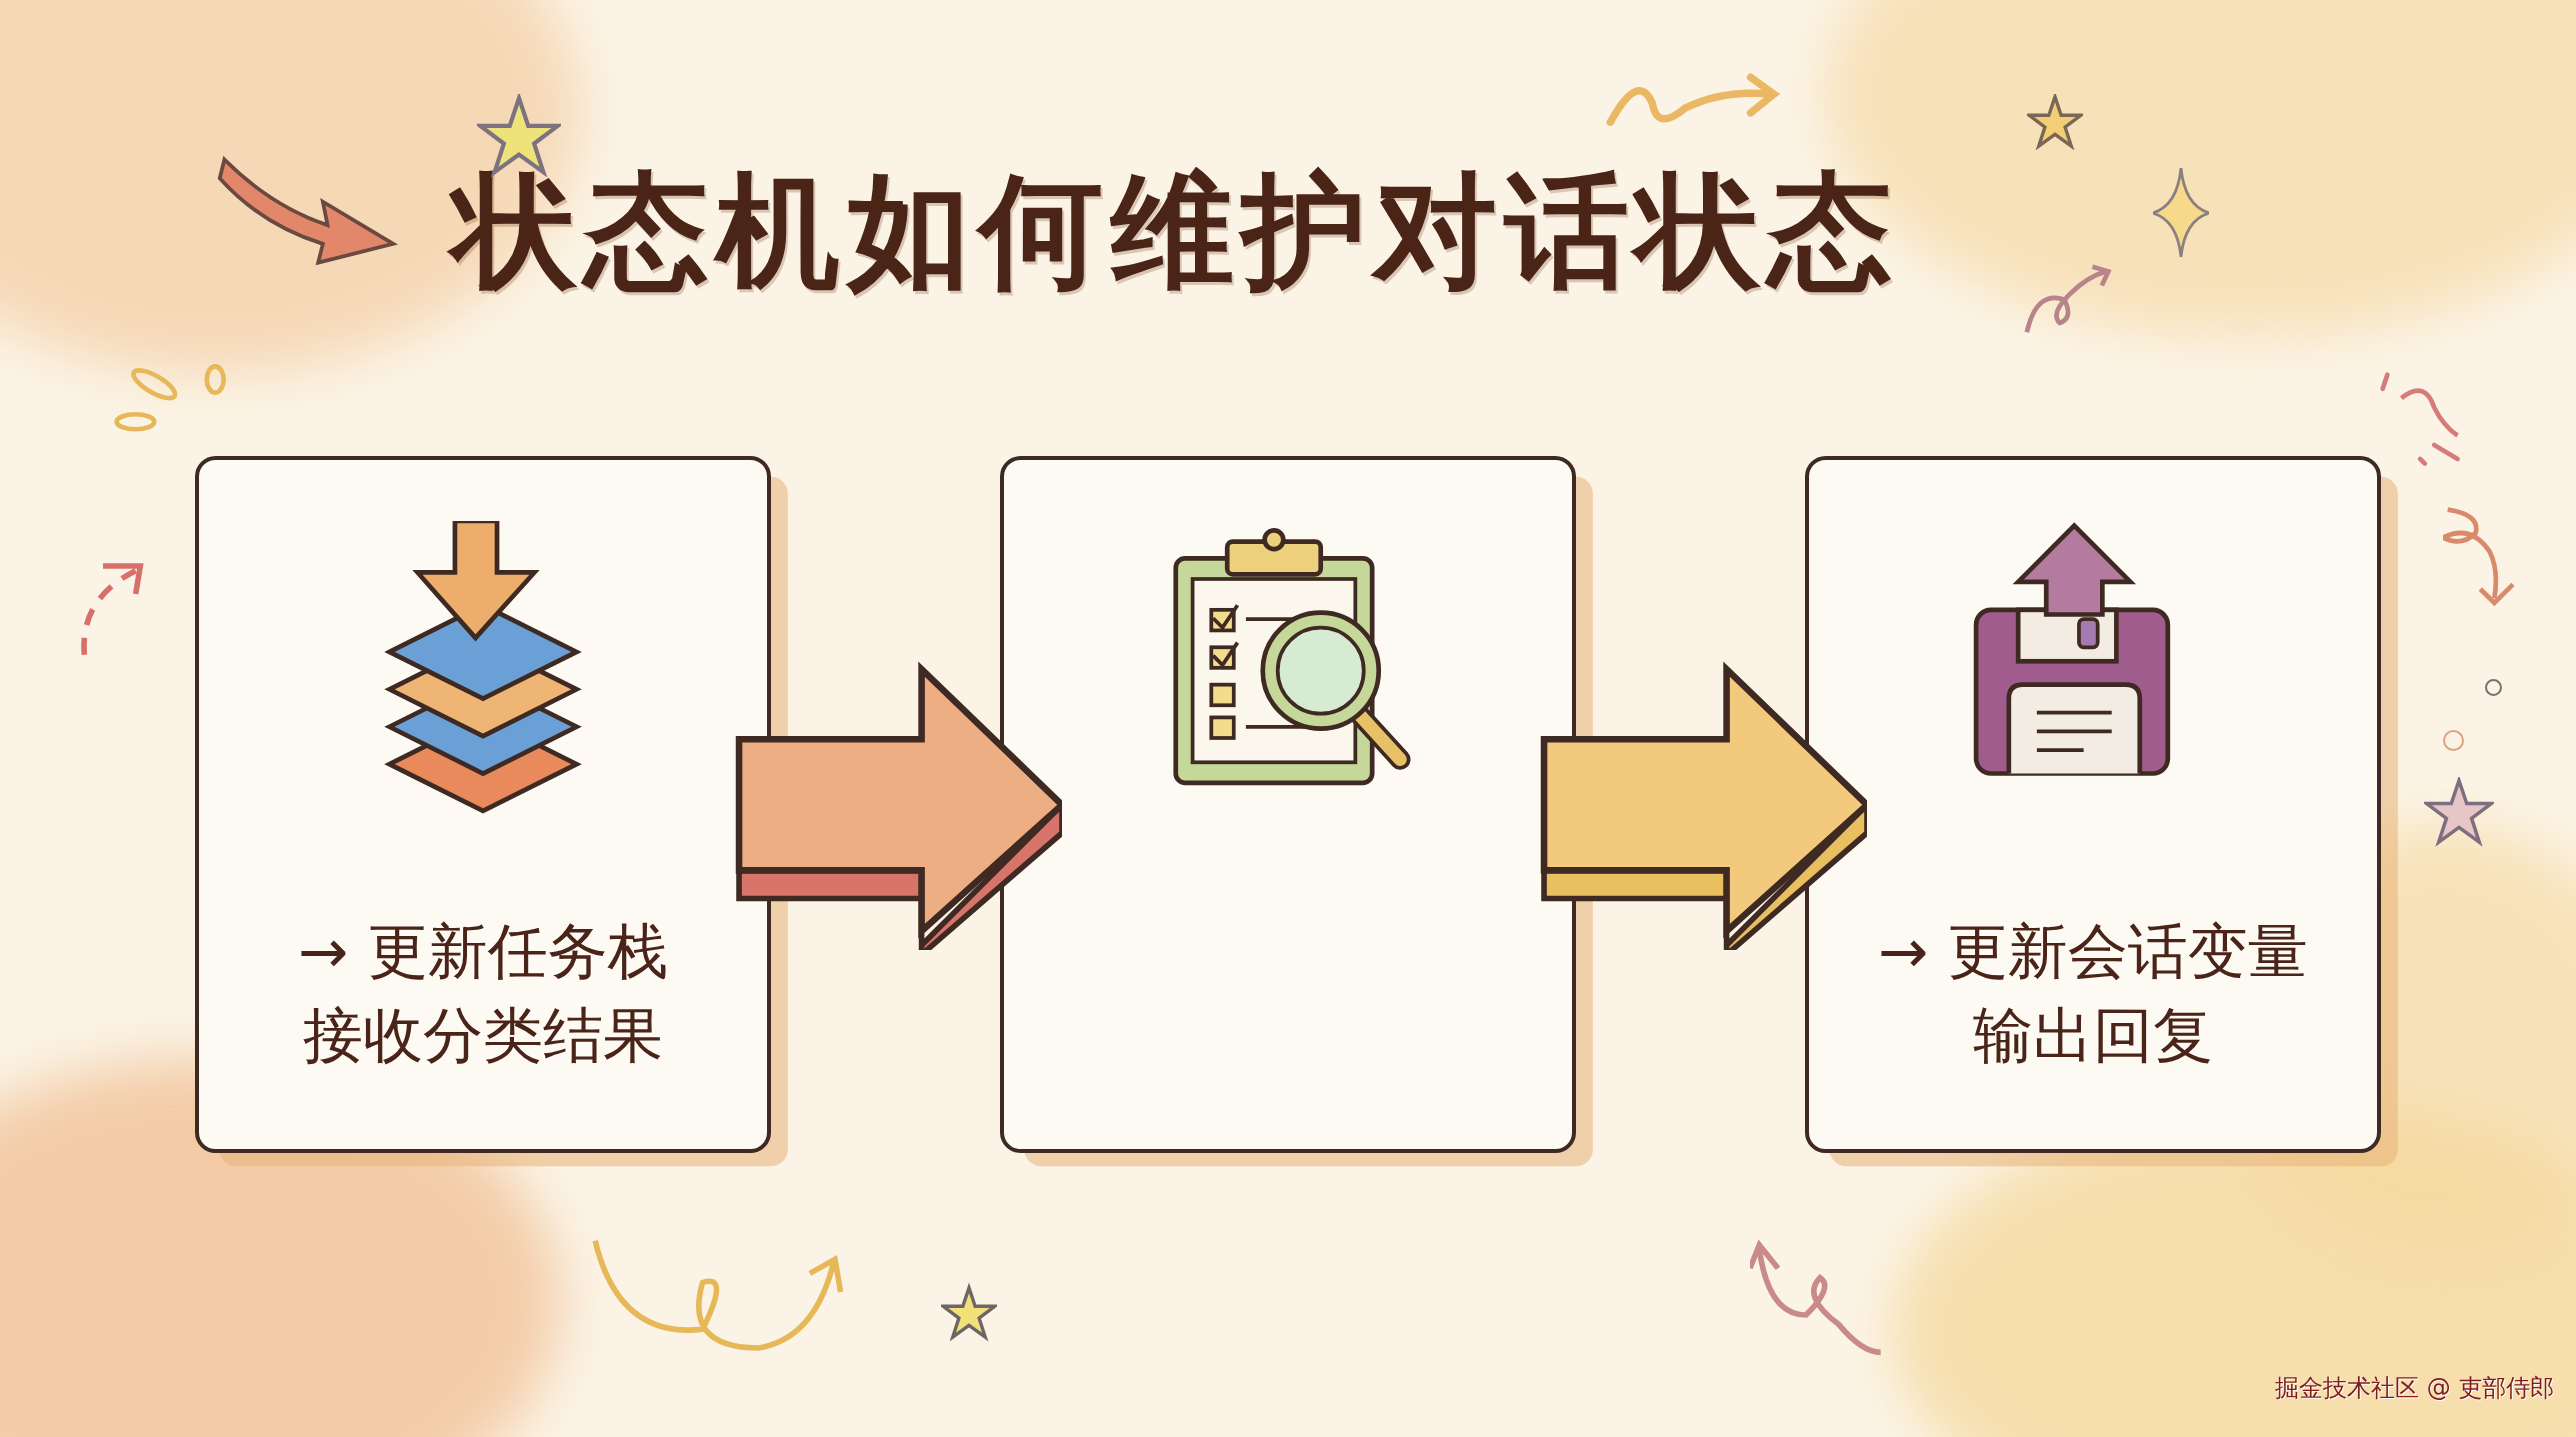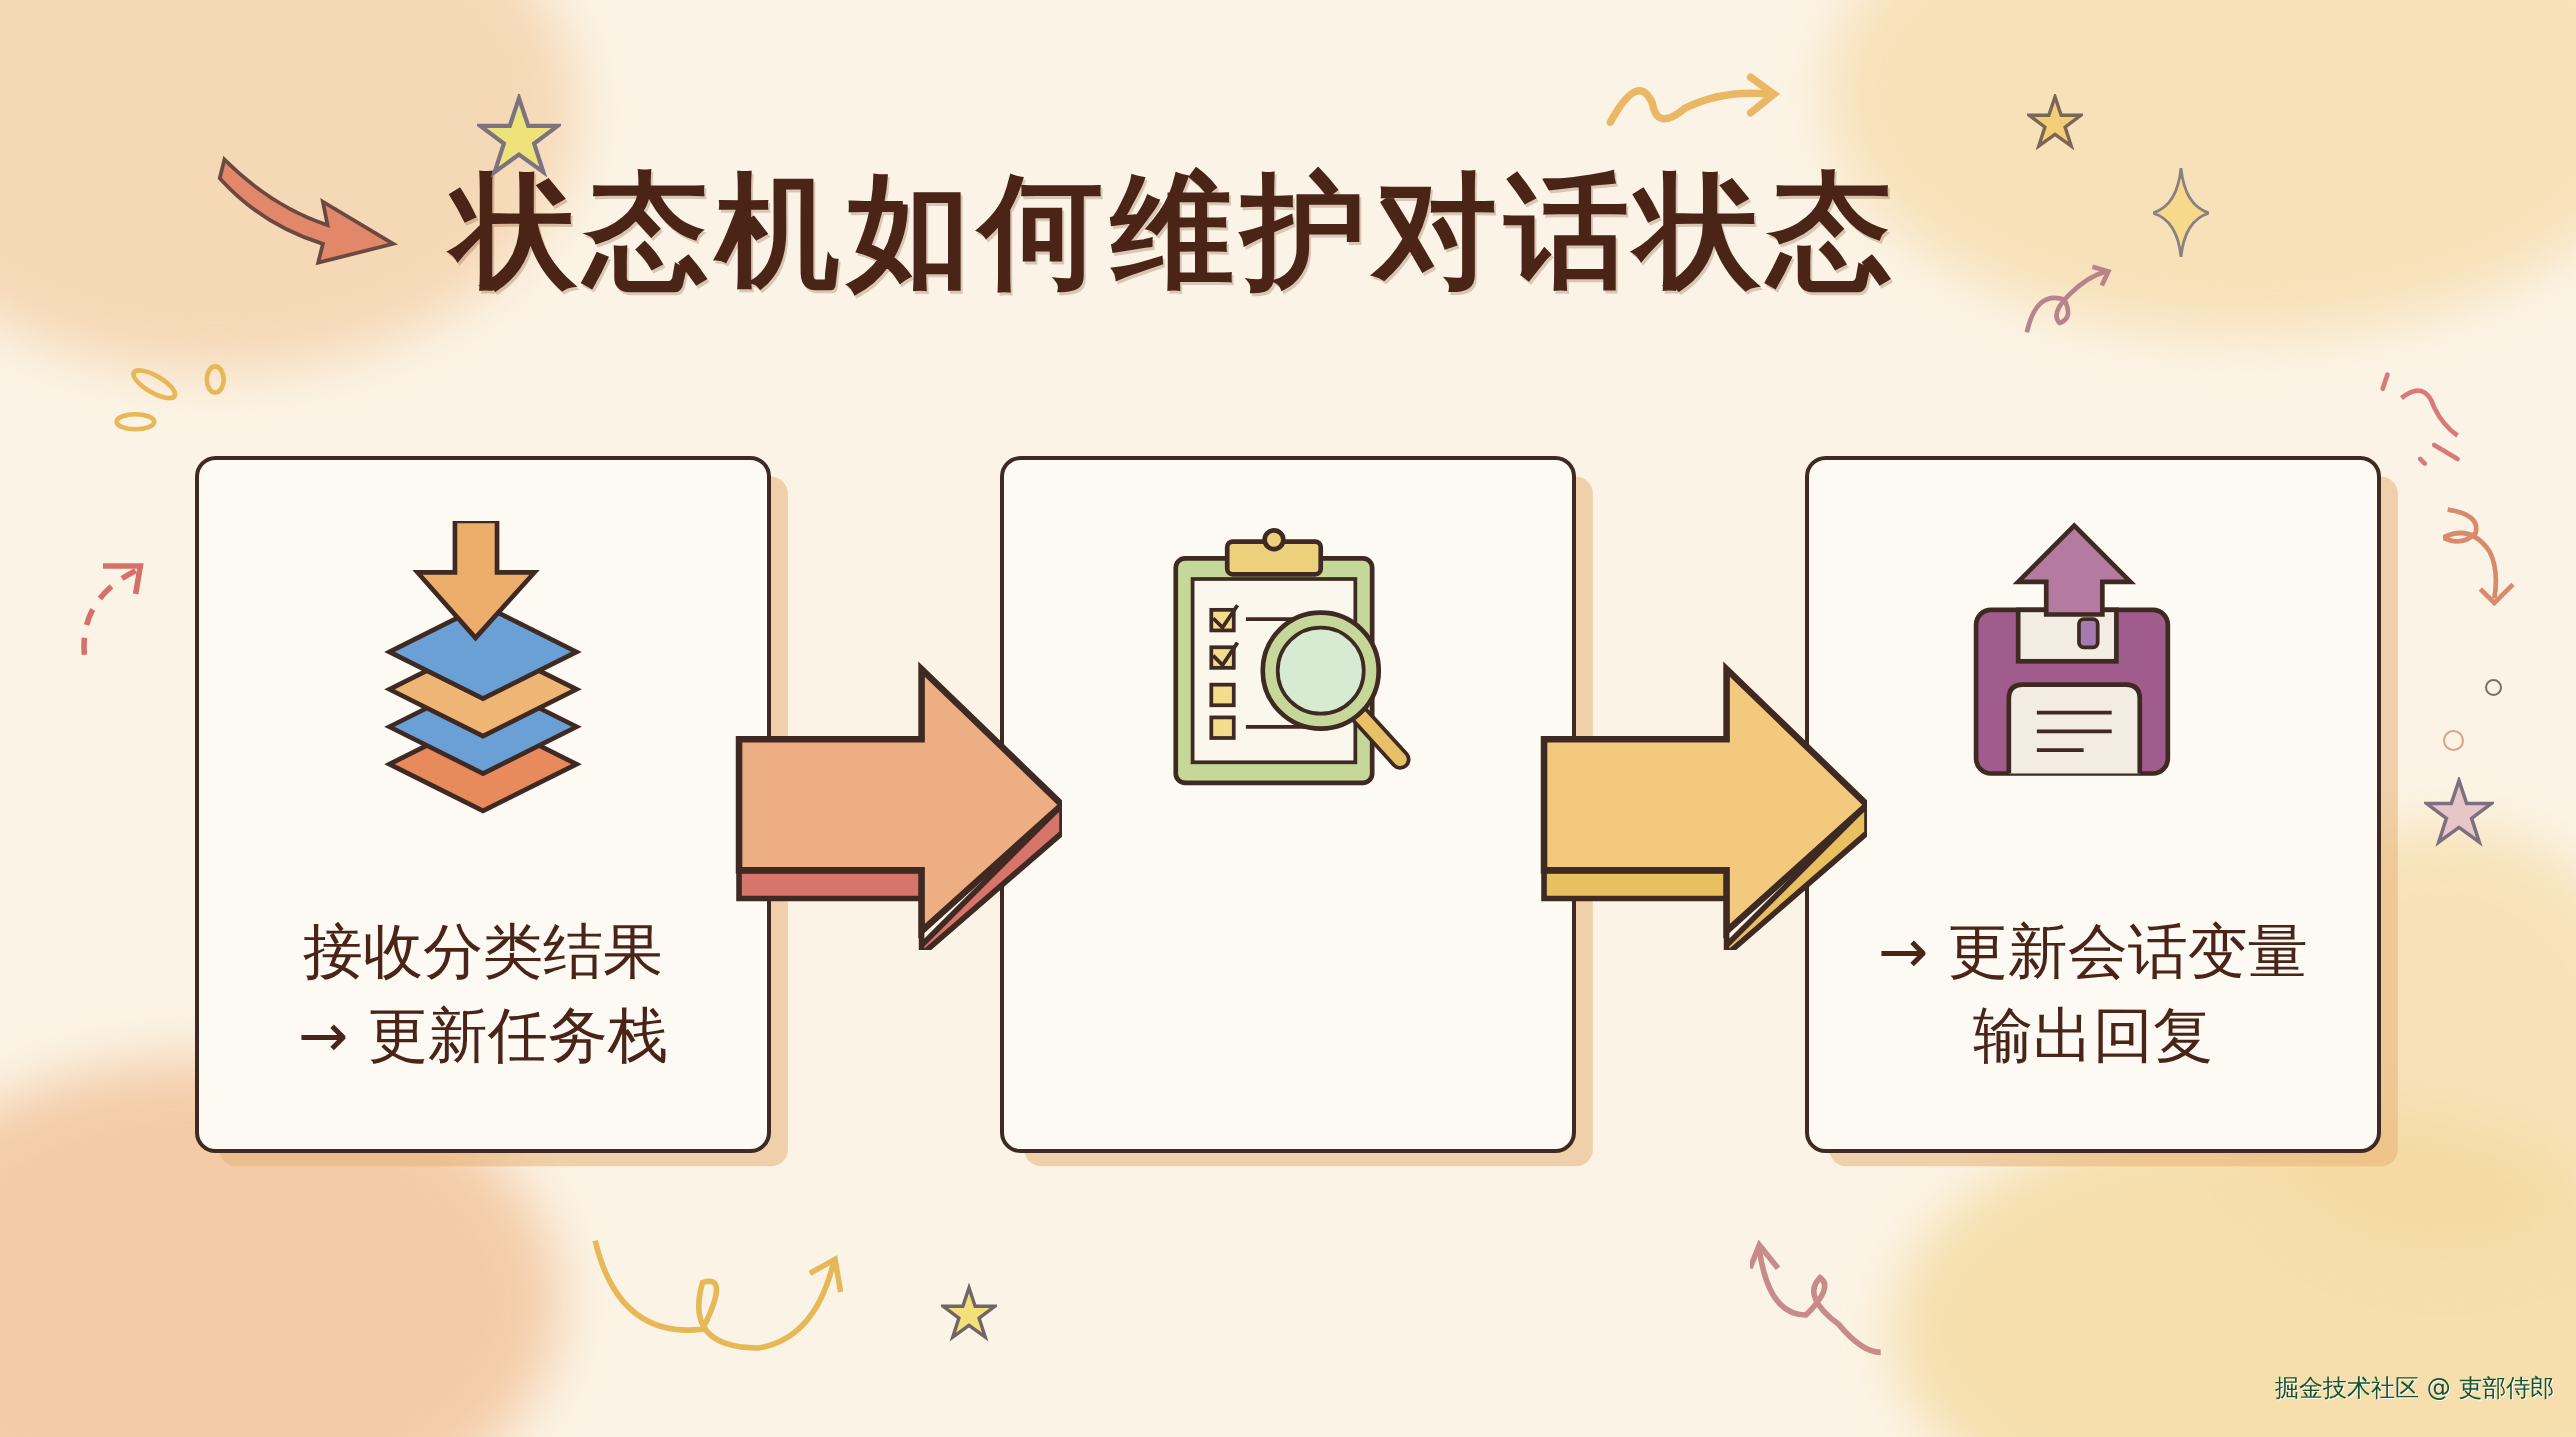--- a/index.html
+++ b/index.html
@@ -10,21 +10,21 @@
     font-size:124px;font-weight:bold;color:#4a2416;letter-spacing:7.5px;
     text-shadow:1.9px 2.8px 0 rgba(120,60,30,0.25);}
   .card{position:absolute;top:456px;width:576px;height:697px;box-sizing:border-box;
     background:#fdfaf4;border:4.7px solid #3e2a22;border-radius:20.6px;
     box-shadow:20.6px 17px 0 -3.7px rgba(232,178,120,0.55);}
   .card .icon{position:absolute;left:50%;top:61px;transform:translateX(-50%);width:300px;height:318px;}
   .card .label{position:absolute;left:0;right:0;top:449px;text-align:center;color:#4a2418;
     font-size:60px;line-height:84px;}
   .flow-arrow{position:absolute;top:641px;width:337px;height:309px;}
   .deco{position:absolute;}
-  .watermark{position:absolute;left:2275px;top:1372px;font-size:24px;color:#14532d;
+  .watermark{position:absolute;left:2275px;top:1372px;font-size:24px;color:#7f1d1d;
     text-shadow:0.9px 0.9px 0 #fff;}
 </style>
 </head>
 <body>
 
 <div class="wash" style="left:-150px;top:-150px;width:730px;height:524px;background:#f4cfa6;opacity:.75"></div>
 <div class="wash" style="left:1825px;top:-150px;width:842px;height:487px;background:#f6d9a6;opacity:.7"></div>
 <div class="wash" style="left:-150px;top:1058px;width:711px;height:487px;background:#f1bf93;opacity:.75"></div>
 <div class="wash" style="left:1891px;top:1105px;width:805px;height:449px;background:#f4d696;opacity:.7"></div>
 <div class="wash" style="left:2228px;top:824px;width:431px;height:431px;background:#f5d79b;opacity:.6"></div>
@@ -87,22 +87,22 @@
 
 <div class="card" style="left:195px">
   <svg class="icon" viewBox="0 0 320 340">
     <polygon points="60,260 160,210 260,260 160,310" fill="#e98a5c" stroke="#3e2a22" stroke-width="5"></polygon>
     <polygon points="60,220 160,170 260,220 160,270" fill="#6aa0d6" stroke="#3e2a22" stroke-width="5"></polygon>
     <polygon points="60,180 160,130 260,180 160,230" fill="#efb574" stroke="#3e2a22" stroke-width="5"></polygon>
     <polygon points="60,140 160,90 260,140 160,190" fill="#6aa0d6" stroke="#3e2a22" stroke-width="5"></polygon>
     <polygon points="130,0 175,0 175,55 215,55 152,125 90,55 130,55" fill="#edae6c" stroke="#3e2a22" stroke-width="5"></polygon>
   </svg>
   <div class="label">
+    <div>→ 更新任务栈</div>
     <div>接收分类结果</div>
-    <div>→ 更新任务栈</div>
   </div>
 </div>
 
 <div class="card" style="left:1000px">
   <svg class="icon" viewBox="0 0 320 340">
     <rect x="40" y="40" width="210" height="240" rx="10" fill="#c5d89a" stroke="#3e2a22" stroke-width="5"></rect>
     <rect x="58" y="62" width="174" height="196" fill="#fbf7ec" stroke="#3e2a22" stroke-width="4"></rect>
     <rect x="95" y="22" width="100" height="35" rx="6" fill="#ecd07c" stroke="#3e2a22" stroke-width="5"></rect>
     <circle cx="145" cy="20" r="10" fill="#ecd07c" stroke="#3e2a22" stroke-width="5"></circle>
     <g fill="#f3dc8e" stroke="#3e2a22" stroke-width="4">

